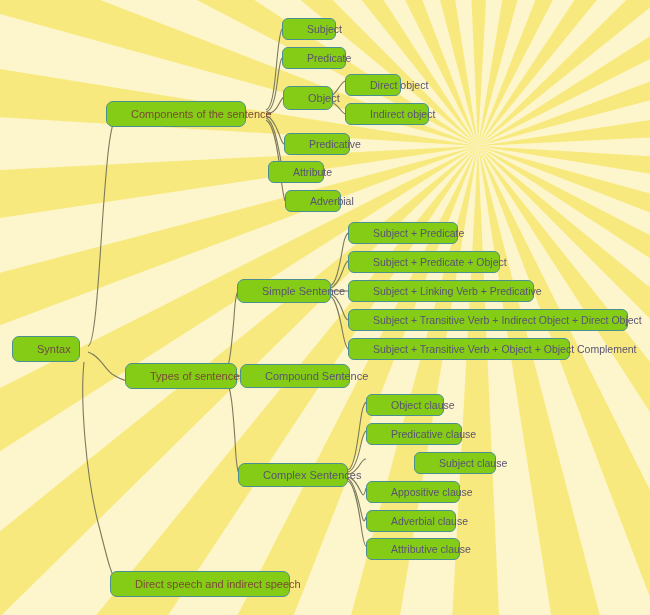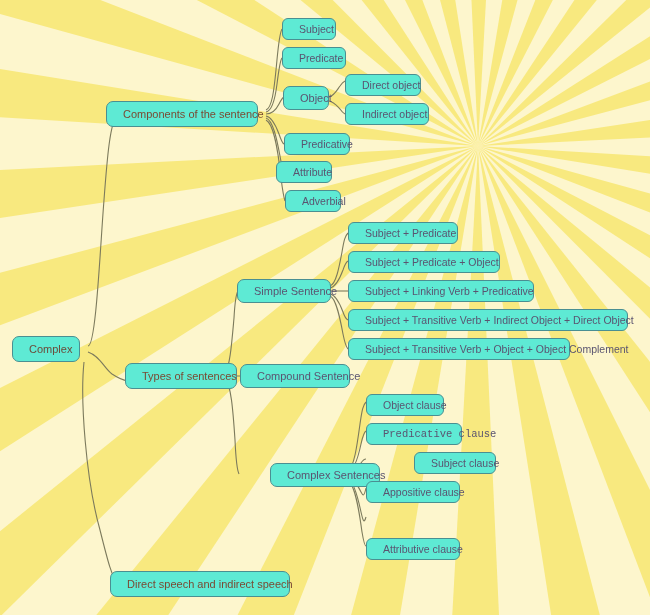--- a/index.html
+++ b/index.html
@@ -9,28 +9,28 @@
     overflow:hidden;
     font-family:"Liberation Sans", sans-serif;
     background:#fdf4c4;
   }
   #burst{position:absolute;left:0;top:0;width:650px;height:615px;}
   #edges{position:absolute;left:0;top:0;width:650px;height:615px;pointer-events:none;}
   .node{
     position:absolute;
     box-sizing:border-box;
     height:22px;
-    background:#5eead4;
+    background:#84cc16;
     border:1px solid #4a8f92;
     border-radius:6px;
     color:#5a5470;
     font-size:10.5px;
     line-height:20px;
     white-space:nowrap;
-    padding:0 16px;
+    padding:0 24px;
     text-align:center;
   }
   .node.root{
     color:#6b4b3a;
     height:26px;
     line-height:24px;
     border-radius:7px;
     font-size:11px;
   }
   .node.lvl1{
@@ -117,47 +117,48 @@
 
       <path d="M348,470 C354,468 357,446 360,424 C362,410 363,405 366,402"></path>
       <path d="M348,472 C354,471 358,458 361,444 C363,435 364,432 366,431"></path>
       <path d="M348,474 C354,474 358,468 361,463 C363,460 364,459 366,459"></path>
       <path d="M348,477 C354,478 358,486 361,492 C363,496 364,497 366,488"></path>
       <path d="M348,479 C354,481 358,498 361,512 C363,521 364,524 366,517"></path>
       <path d="M348,481 C355,484 359,510 362,532 C364,544 365,546 366,546"></path>
     </g>
   </svg>
 
-  <div class="node root" style="left:12px;top:336px;width:68px;">Complex</div>
+  <div class="node root" style="left:12px;top:336px;width:68px;">Syntax</div>
 
-  <div class="node lvl1" style="left:106px;top:101px;width:152px;">Components of the sentence</div>
+  <div class="node lvl1" style="left:106px;top:101px;width:140px;">Components of the sentence</div>
 
   <div class="node lvl1" style="left:113px;top:363px;width:112px;margin-left:12px;">Types of sentences</div>
 
   <div class="node lvl1" style="left:110px;top:571px;width:180px;">Direct speech and indirect speech</div>
 
   <div class="node" style="left:282px;top:18px;width:54px;">Subject</div>
   <div class="node" style="left:282px;top:47px;width:64px;">Predicate</div>
   <div class="node lvl2" style="left:283px;top:86px;width:46px;">Object</div>
   <div class="node" style="left:284px;top:133px;width:66px;">Predicative</div>
-  <div class="node" style="left:276px;top:161px;width:56px;">Attribute</div>
+  <div class="node" style="left:268px;top:161px;width:56px;">Attribute</div>
   <div class="node" style="left:285px;top:190px;width:56px;">Adverbial</div>
 
-  <div class="node" style="left:345px;top:74px;width:76px;">Direct object</div>
+  <div class="node" style="left:345px;top:74px;width:56px;">Direct object</div>
   <div class="node" style="left:345px;top:103px;width:84px;">Indirect object</div>
 
   <div class="node lvl2" style="left:237px;top:279px;width:94px;">Simple Sentence</div>
   <div class="node lvl2" style="left:240px;top:364px;width:110px;">Compound Sentence</div>
-  <div class="node lvl2" style="left:238px;top:463px;width:110px;margin-left:32px;">Complex Sentences</div>
+  <div class="node lvl2" style="left:238px;top:463px;width:110px;">Complex Sentences</div>
 
   <div class="node" style="left:348px;top:222px;width:110px;text-align:right;">Subject + Predicate</div>
   <div class="node" style="left:348px;top:251px;width:152px;">Subject + Predicate + Object</div>
   <div class="node" style="left:348px;top:280px;width:186px;">Subject + Linking Verb + Predicative</div>
   <div class="node" style="left:348px;top:309px;width:280px;">Subject + Transitive Verb + Indirect Object + Direct Object</div>
   <div class="node" style="left:348px;top:338px;width:222px;">Subject + Transitive Verb + Object + Object Complement</div>
 
   <div class="node" style="left:366px;top:394px;width:78px;">Object clause</div>
-  <div class="node" style="left:366px;top:423px;width:96px;font-family:Liberation Mono, monospace;">Predicative clause</div>
+  <div class="node" style="left:366px;top:423px;width:96px;">Predicative clause</div>
   <div class="node" style="left:366px;top:452px;width:82px;margin-left:48px;">Subject clause</div>
   <div class="node" style="left:366px;top:481px;width:94px;">Appositive clause</div>
+  <div class="node" style="left:366px;top:510px;width:90px;">Adverbial clause</div>
   <div class="node" style="left:366px;top:538px;width:94px;">Attributive clause</div>
 
 </div>
 
 </body></html>

